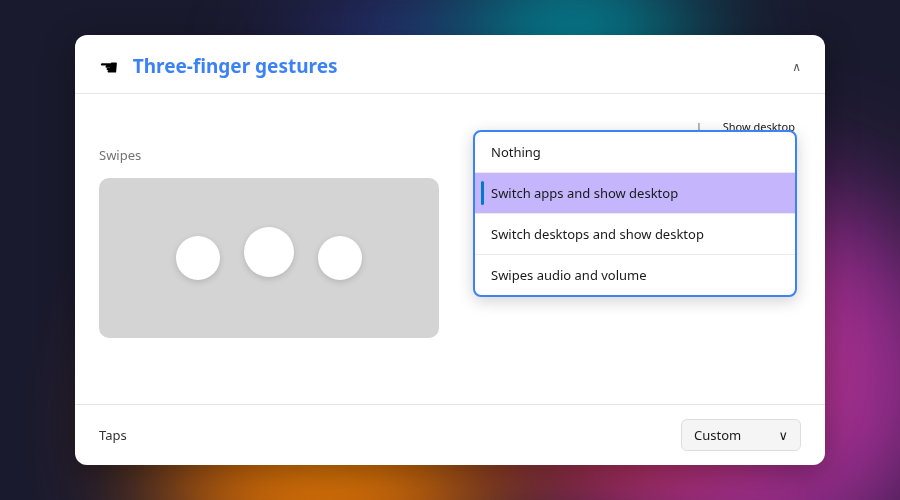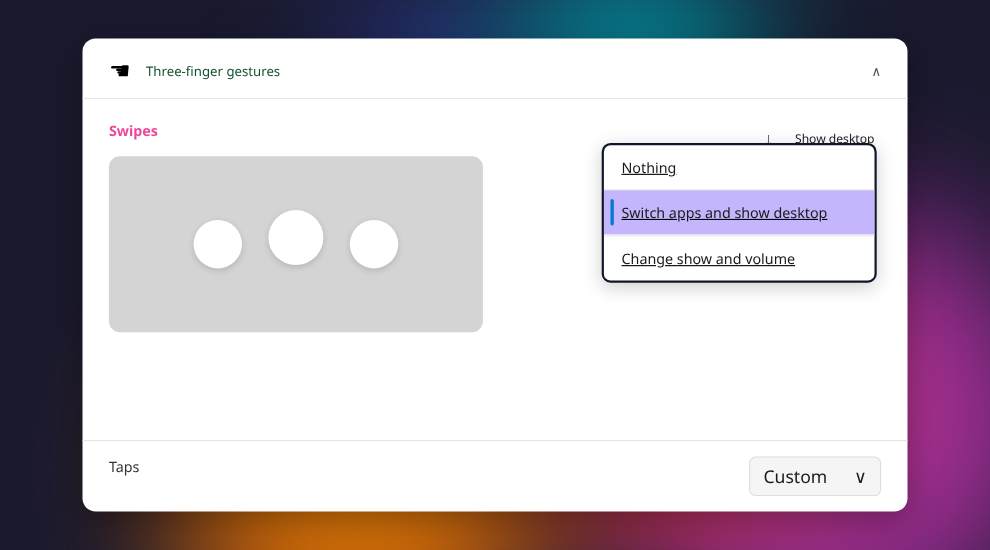--- a/index.html
+++ b/index.html
@@ -74,41 +74,42 @@
       align-items: center;
       gap: 14px;
     }
 
     .hand-icon {
       font-size: 22px;
       line-height: 1;
     }
 
     .header-title {
-      font-size: 12px;
-      font-weight: 400;
-      color: #14532d;
+      font-size: 19px;
+      font-weight: 700;
+      color: #3b82f6;
     }
 
     .chevron-up {
       font-size: 12px;
       color: #555;
       cursor: pointer;
     }
 
     
     .card-content {
       padding: 20px 24px;
     }
 
     .section-label {
       font-size: 13px;
-      color: #ec4899;
-      font-weight: 700;
+      color: #737373;
+      font-weight: 400;
       margin-bottom: 14px;
+      margin-top: 32px;
     }
 
     
     .gesture-area {
       width: 340px;
       height: 160px;
       background: #d4d4d4;
       border-radius: 10px;
       display: flex;
       align-items: center;
@@ -162,58 +163,58 @@
       color: #1a1a1a;
     }
 
     
     .taps-row {
       position: absolute;
       bottom: 0;
       left: 0;
       right: 0;
       display: flex;
+      align-items: center;
       justify-content: space-between;
       padding: 14px 24px;
       border-top: 1px solid #e5e5e5;
     }
 
     .taps-label {
       font-size: 13px;
       color: #333;
     }
 
     .taps-dropdown {
       display: flex;
       align-items: center;
       gap: 8px;
       background: #f5f5f5;
       border: 1px solid #ddd;
       border-radius: 6px;
       padding: 6px 12px;
-      font-size: 16px;
+      font-size: 13px;
       color: #1a1a1a;
       cursor: pointer;
       min-width: 120px;
       justify-content: space-between;
     }
 
     
     .dropdown-popup {
       position: absolute;
       top: 95px;
       right: 28px;
-      width: 250px;
+      width: 324px;
       background: #ffffff;
-      border: 2px solid #0f172a;
+      border: 2px solid #3b82f6;
       border-radius: 8px;
       box-shadow: 0 4px 16px rgba(0,0,0,0.18);
       z-index: 100;
       overflow: hidden;
-      text-decoration: underline;
     }
 
     .dropdown-item {
       padding: 11px 16px;
       font-size: 13px;
       color: #1a1a1a;
       cursor: pointer;
       display: flex;
       align-items: center;
       gap: 0;
@@ -296,19 +297,22 @@
   <div class="dropdown-popup">
     <div class="dropdown-item">
       <span>Nothing</span>
     </div>
     <hr class="dropdown-divider">
     <div class="dropdown-item selected">
       <span class="selected-bar"></span>
       <span>Switch apps and show desktop</span>
     </div>
     <hr class="dropdown-divider">
+    <div class="dropdown-item">
+      <span>Switch desktops and show desktop</span>
+    </div>
     <hr class="dropdown-divider">
     <div class="dropdown-item">
-      <span>Change show and volume</span>
+      <span>Swipes audio and volume</span>
     </div>
   </div>
 
 </div>
 
 </body></html>

